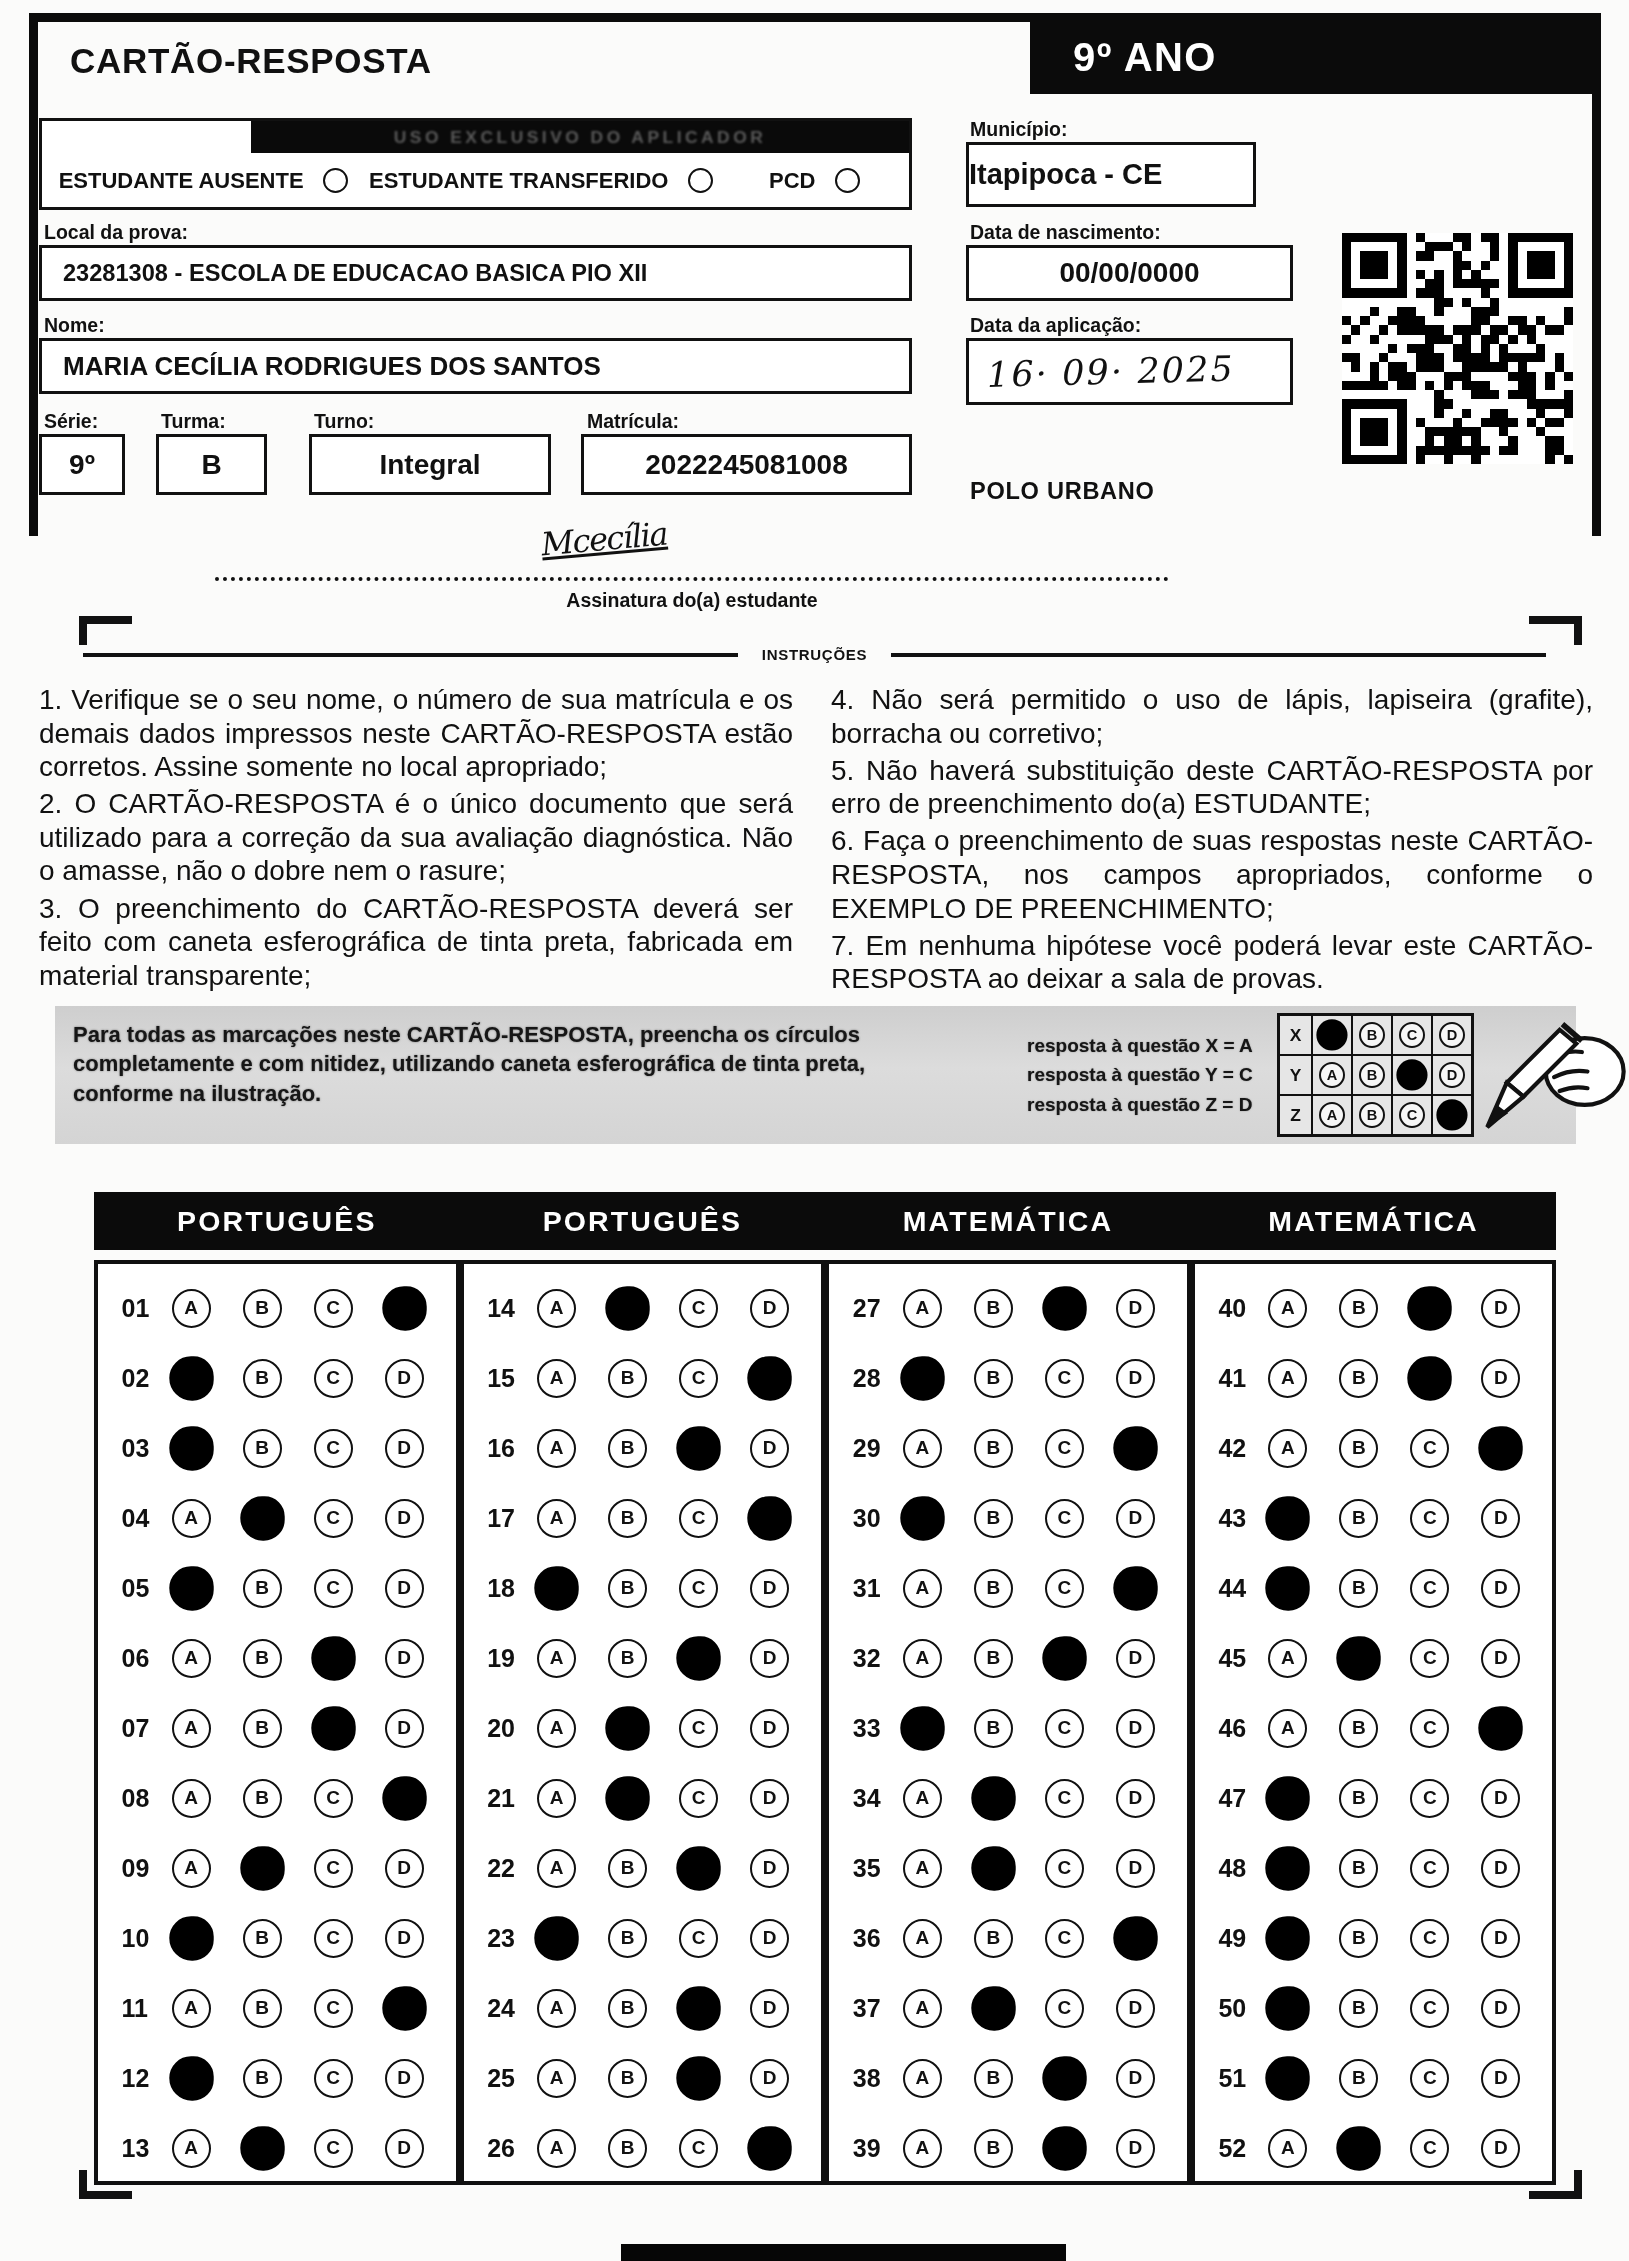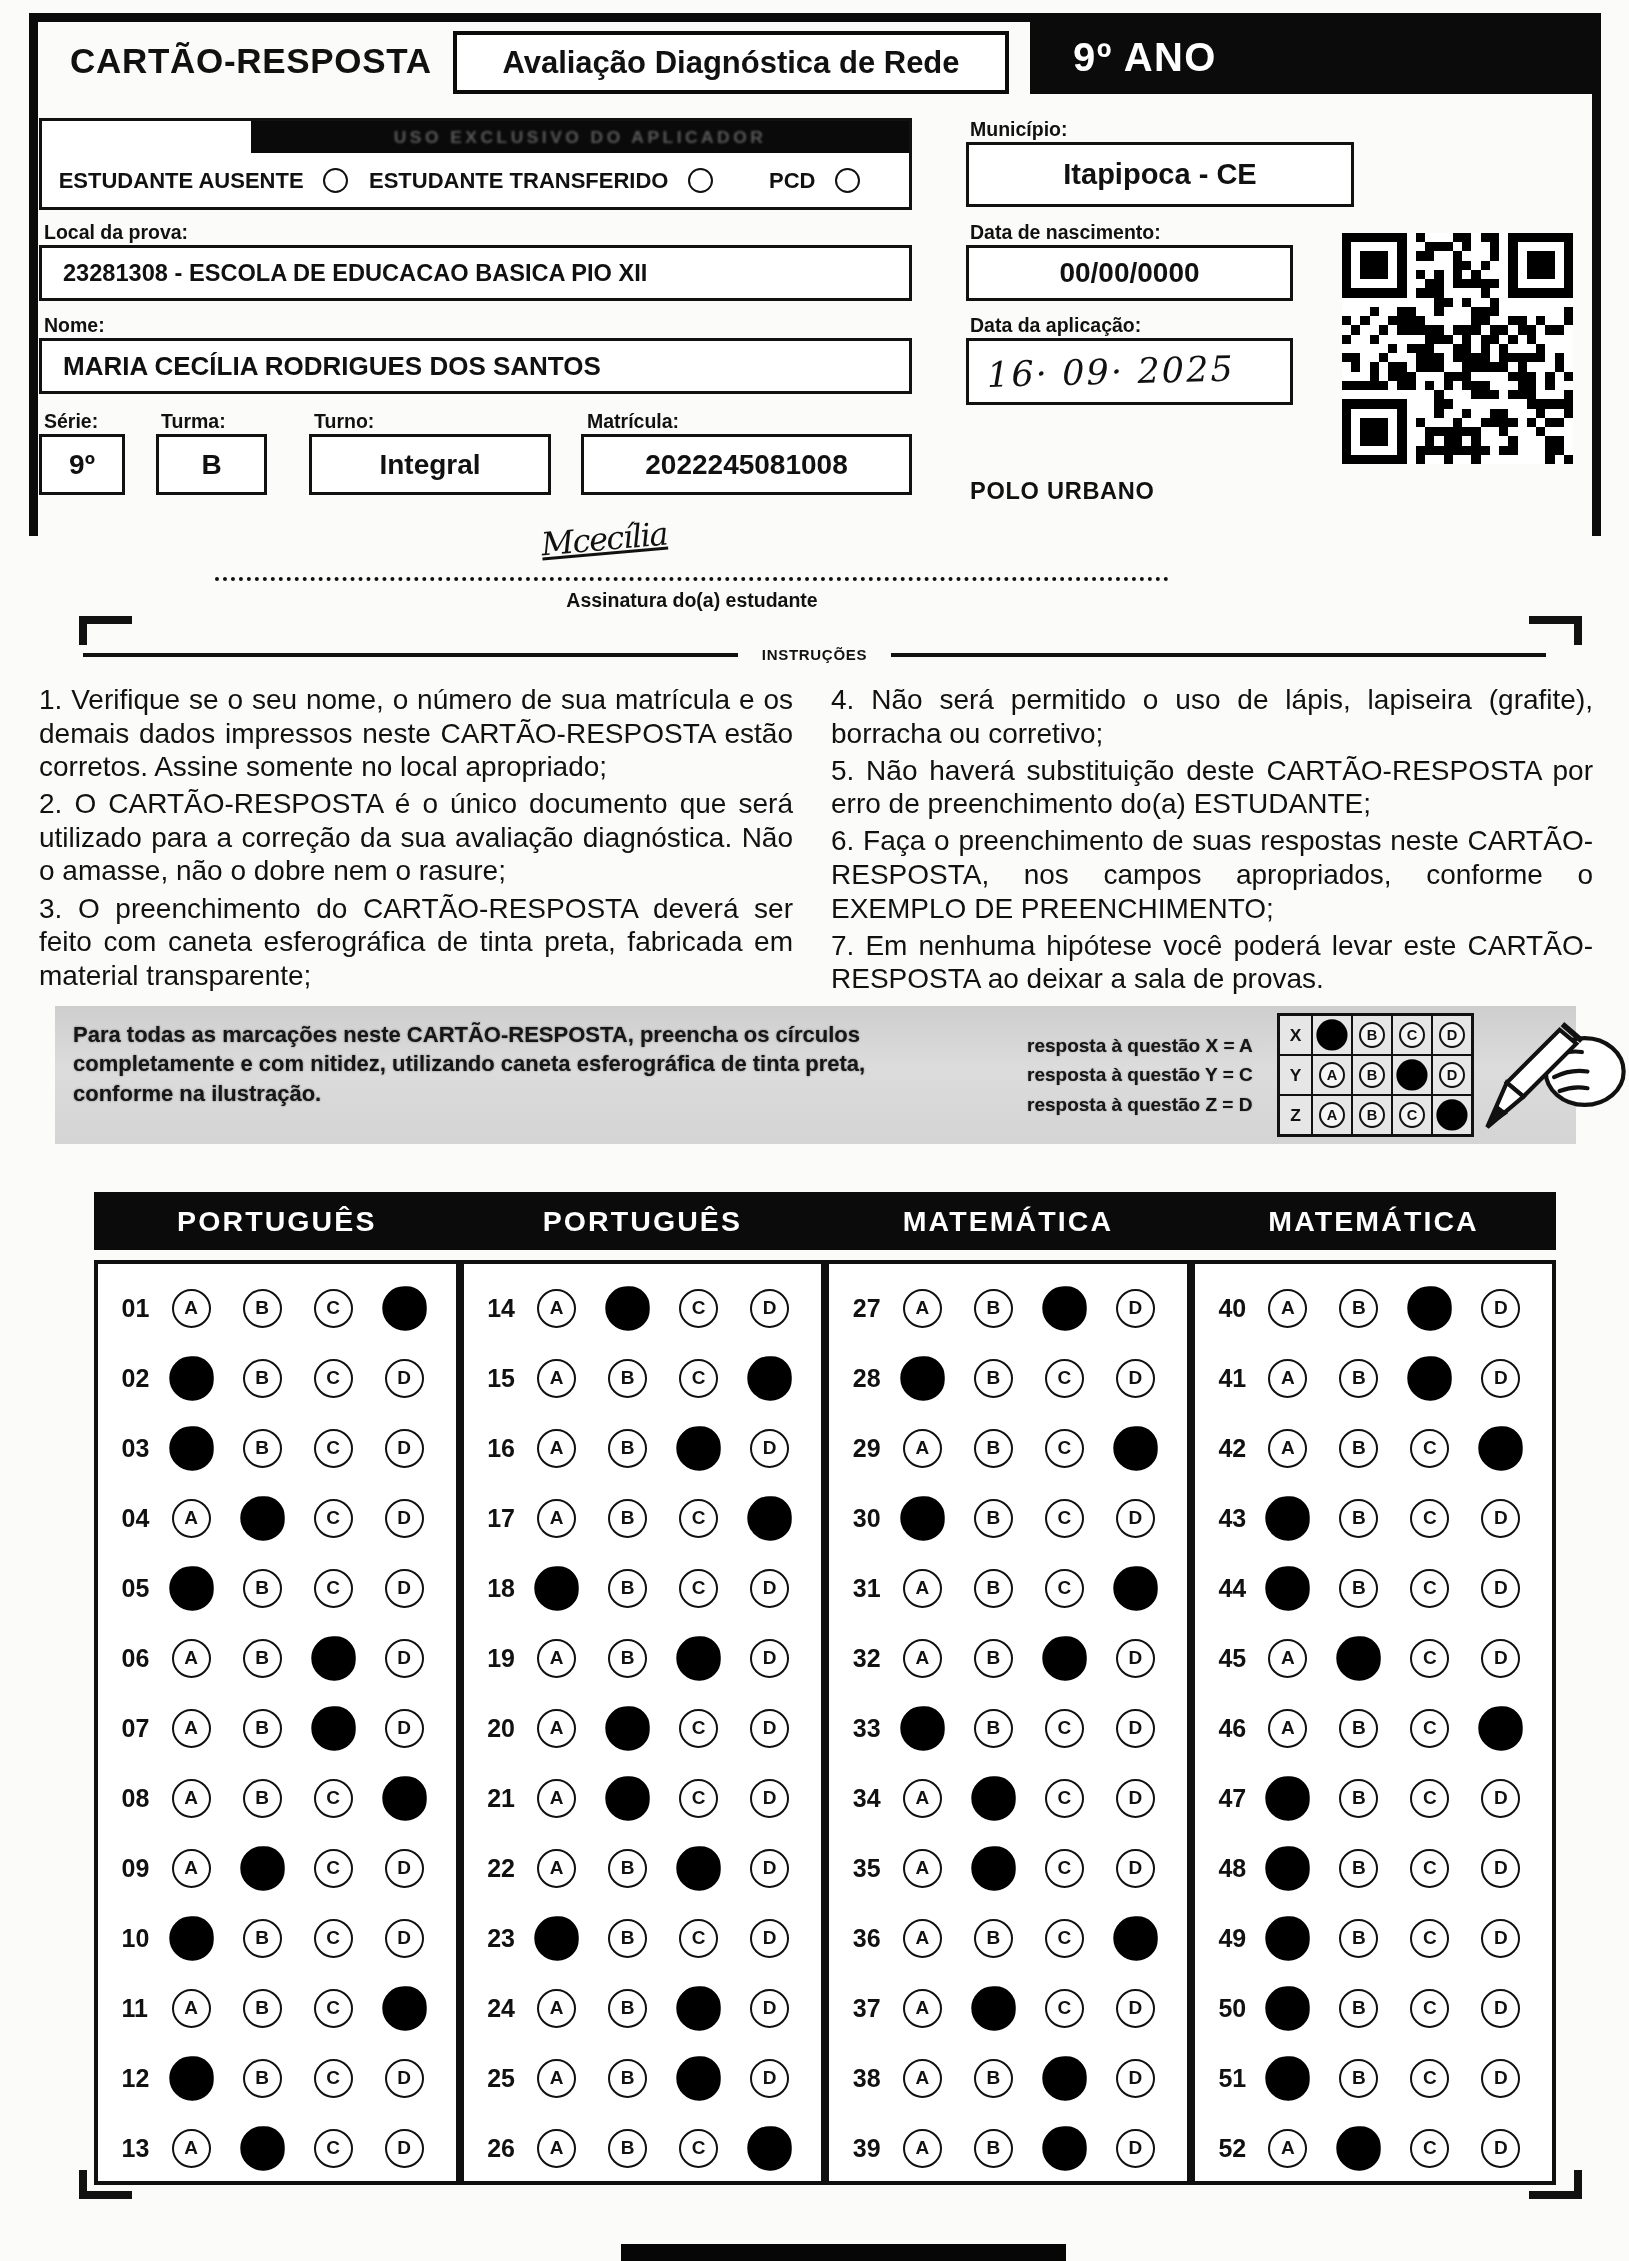--- a/index.html
+++ b/index.html
@@ -39,21 +39,21 @@
 .serie-box{left:39px;top:434px;width:86px;height:61px;justify-content:center}
 .turma-lbl{left:161px;top:410px}
 .turma-box{left:156px;top:434px;width:111px;height:61px;justify-content:center}
 .turno-lbl{left:314px;top:410px}
 .turno-box{left:309px;top:434px;width:242px;height:61px;justify-content:center}
 .matric-lbl{left:587px;top:410px}
 .matric-box{left:581px;top:434px;width:331px;height:61px;justify-content:center}
 .serie-box .fval,.turma-box .fval,.turno-box .fval,.matric-box .fval{font-size:28px}
 
 .munic-lbl{left:970px;top:118px}
-.munic-box{left:966px;top:142px;width:388px;height:65px;justify-content:center}
+.munic-box{left:966px;top:142px;width:290px;height:65px;justify-content:flex-start}
 .munic-box .fval{font-size:29px}
 .nasc-lbl{left:970px;top:221px}
 .nasc-box{left:966px;top:245px;width:327px;height:56px;justify-content:center}
 .nasc-box .fval{font-size:28px}
 .aplic-lbl{left:970px;top:314px}
 .aplic-box{left:966px;top:338px;width:327px;height:67px}
 .handwriting{font-family:"DejaVu Serif","Liberation Serif",serif;font-style:italic;font-weight:400}
 .aplic-box .fval{font-size:35px;padding-left:18px;letter-spacing:2.1px;transform:rotate(-1.5deg)}
 .polo{left:970px;top:478px;font-size:23.6px;font-weight:700;letter-spacing:0.7px}
 
@@ -105,21 +105,20 @@
 .bottom-bar{left:621px;top:2244px;width:445px;height:17.4px;background:#060606}
 </style>
 </head>
 <body>
 
 <div class="page">
 
   <div class="abs top-frame"></div>
 
   <div class="abs hdr-left">CARTÃO-RESPOSTA</div>
-  <div class="abs hdr-center">Avaliação Diagnóstica de Rede</div>
   <div class="abs hdr-right">9º ANO</div>
 
   <div class="abs applicator-box">
     <div class="redacted-bar">
       <span>USO EXCLUSIVO DO APLICADOR</span>
     </div>
     <div class="status-item st1">
       <span class="status-label">ESTUDANTE AUSENTE</span>
       <span class="status-circle"></span>
     </div>

